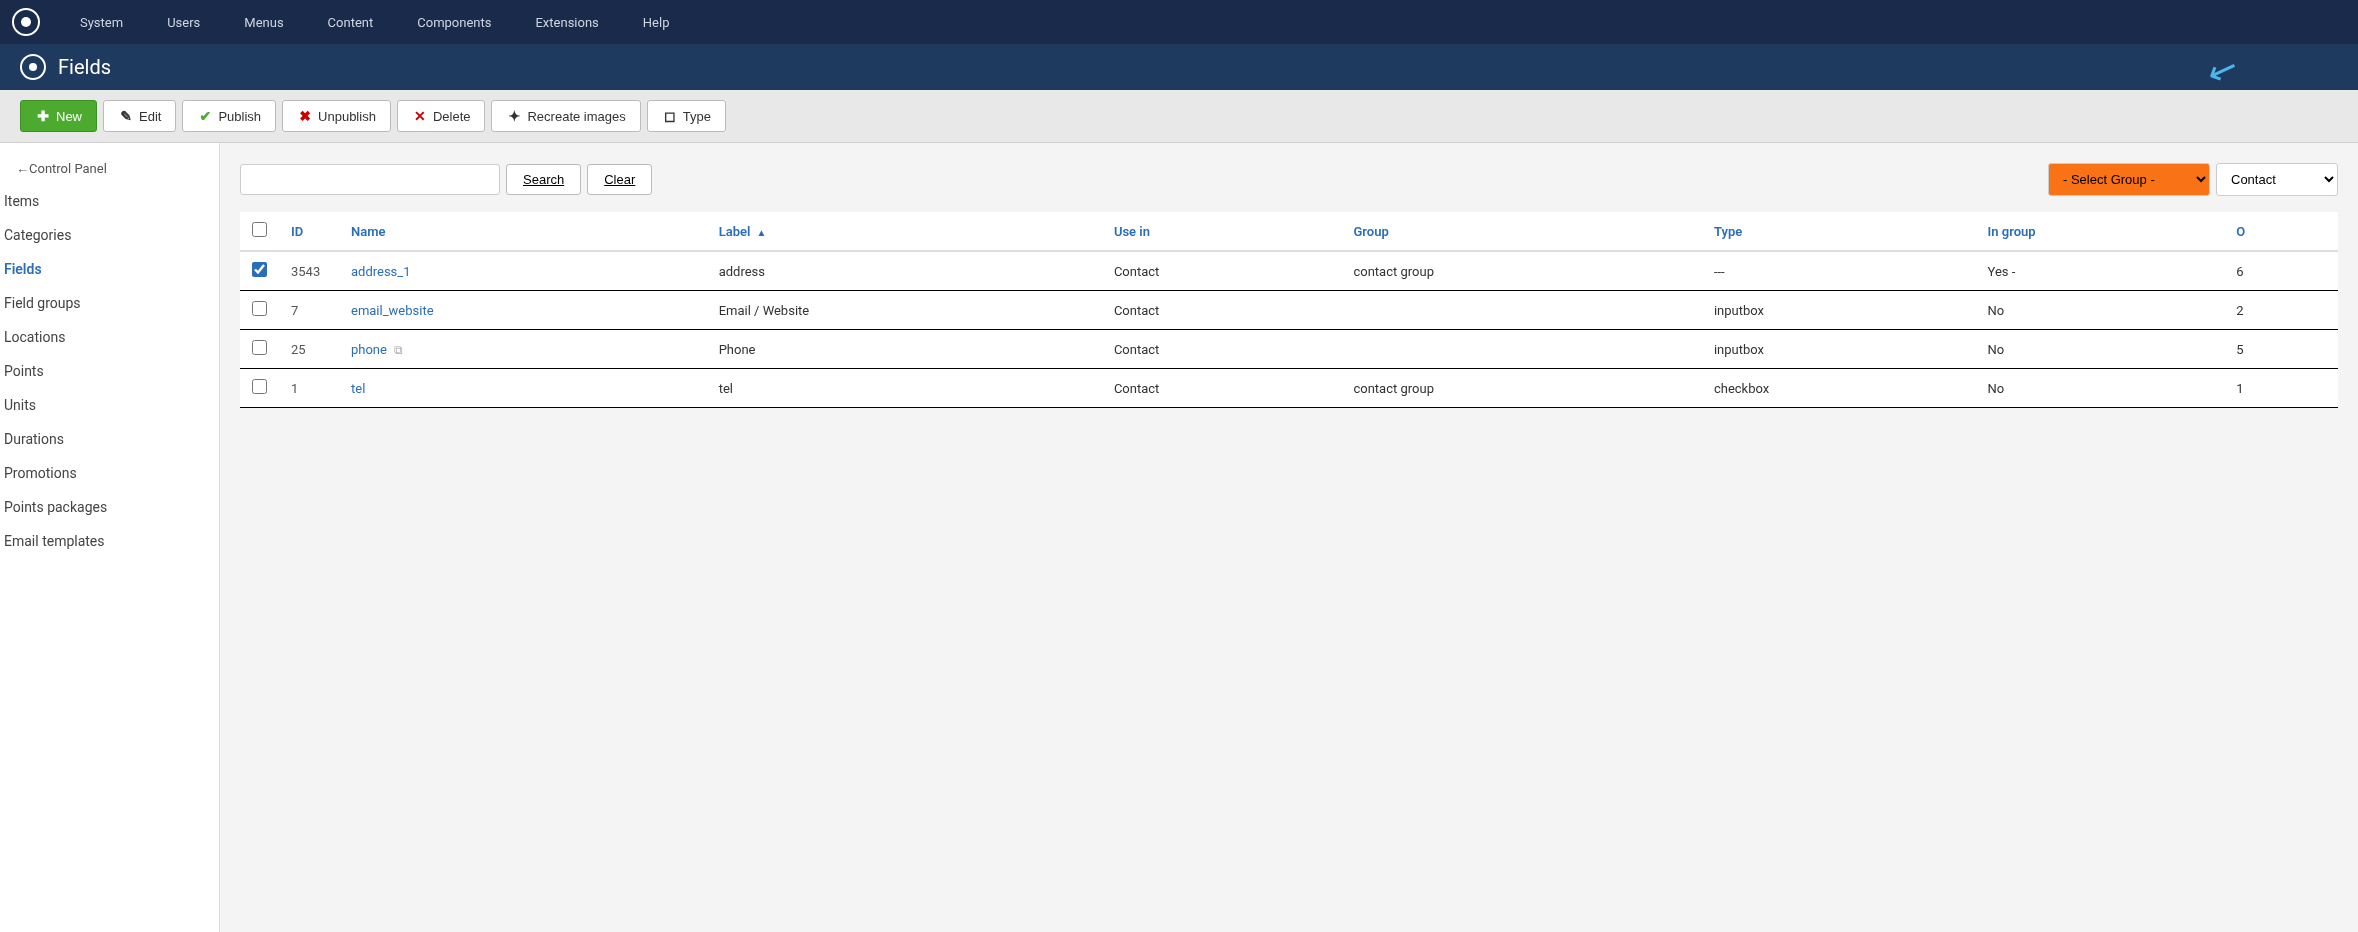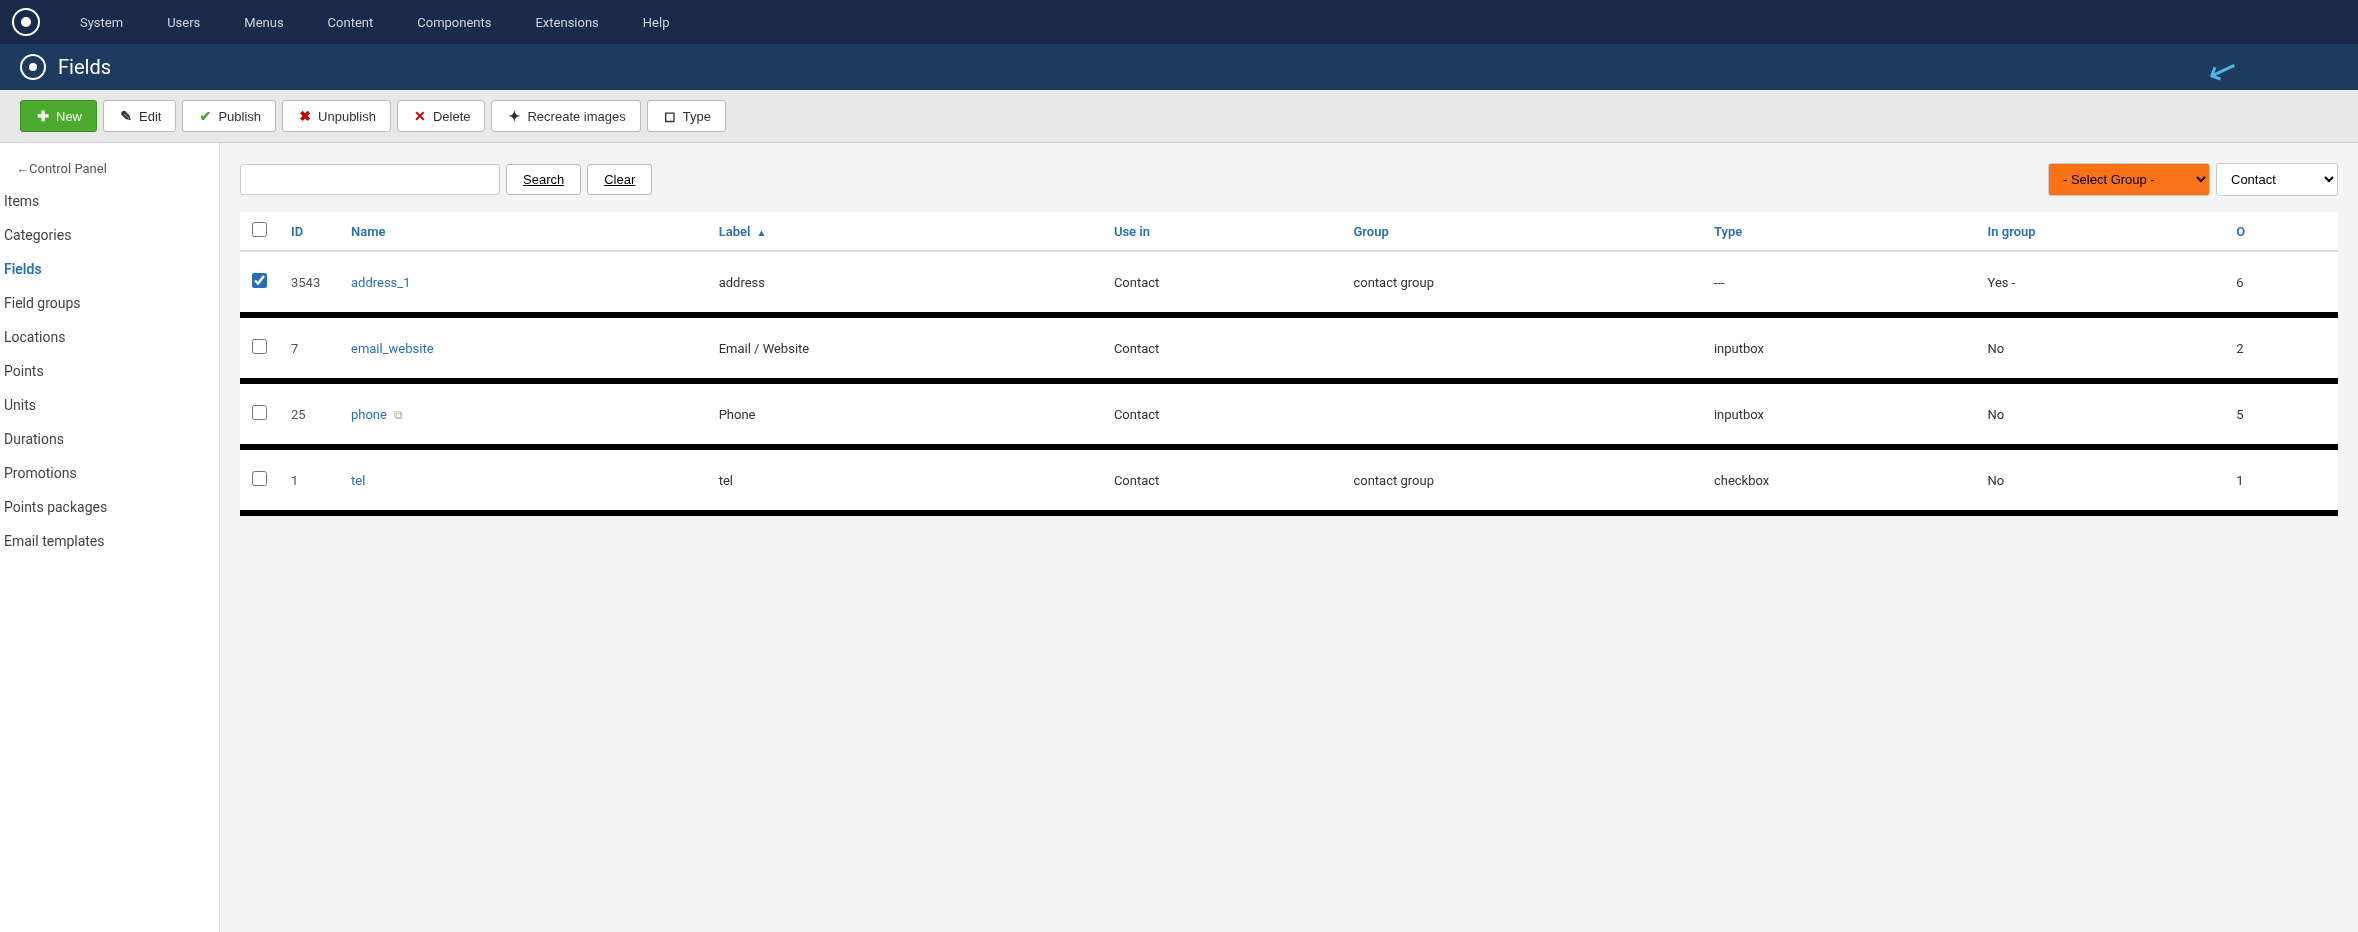--- a/index.html
+++ b/index.html
@@ -206,22 +206,22 @@
     .fields-table th {
       color: #2a6ebb;
       font-weight: 600;
       padding: 10px 12px;
       text-align: left;
       border-bottom: 2px solid #ddd;
       white-space: nowrap;
       cursor: pointer;
     }
     .fields-table td {
-      padding: 21px 12px;
-      border-bottom: 6px solid #000000;
+      padding: 10px 12px;
+      border-bottom: 1px solid #000000;
       color: #333;
     }
     .fields-table a {
       color: #2a6ebb;
       text-decoration: none;
     }
     .fields-table .checkbox-cell {
       width: 30px;
       text-align: center;
     }

